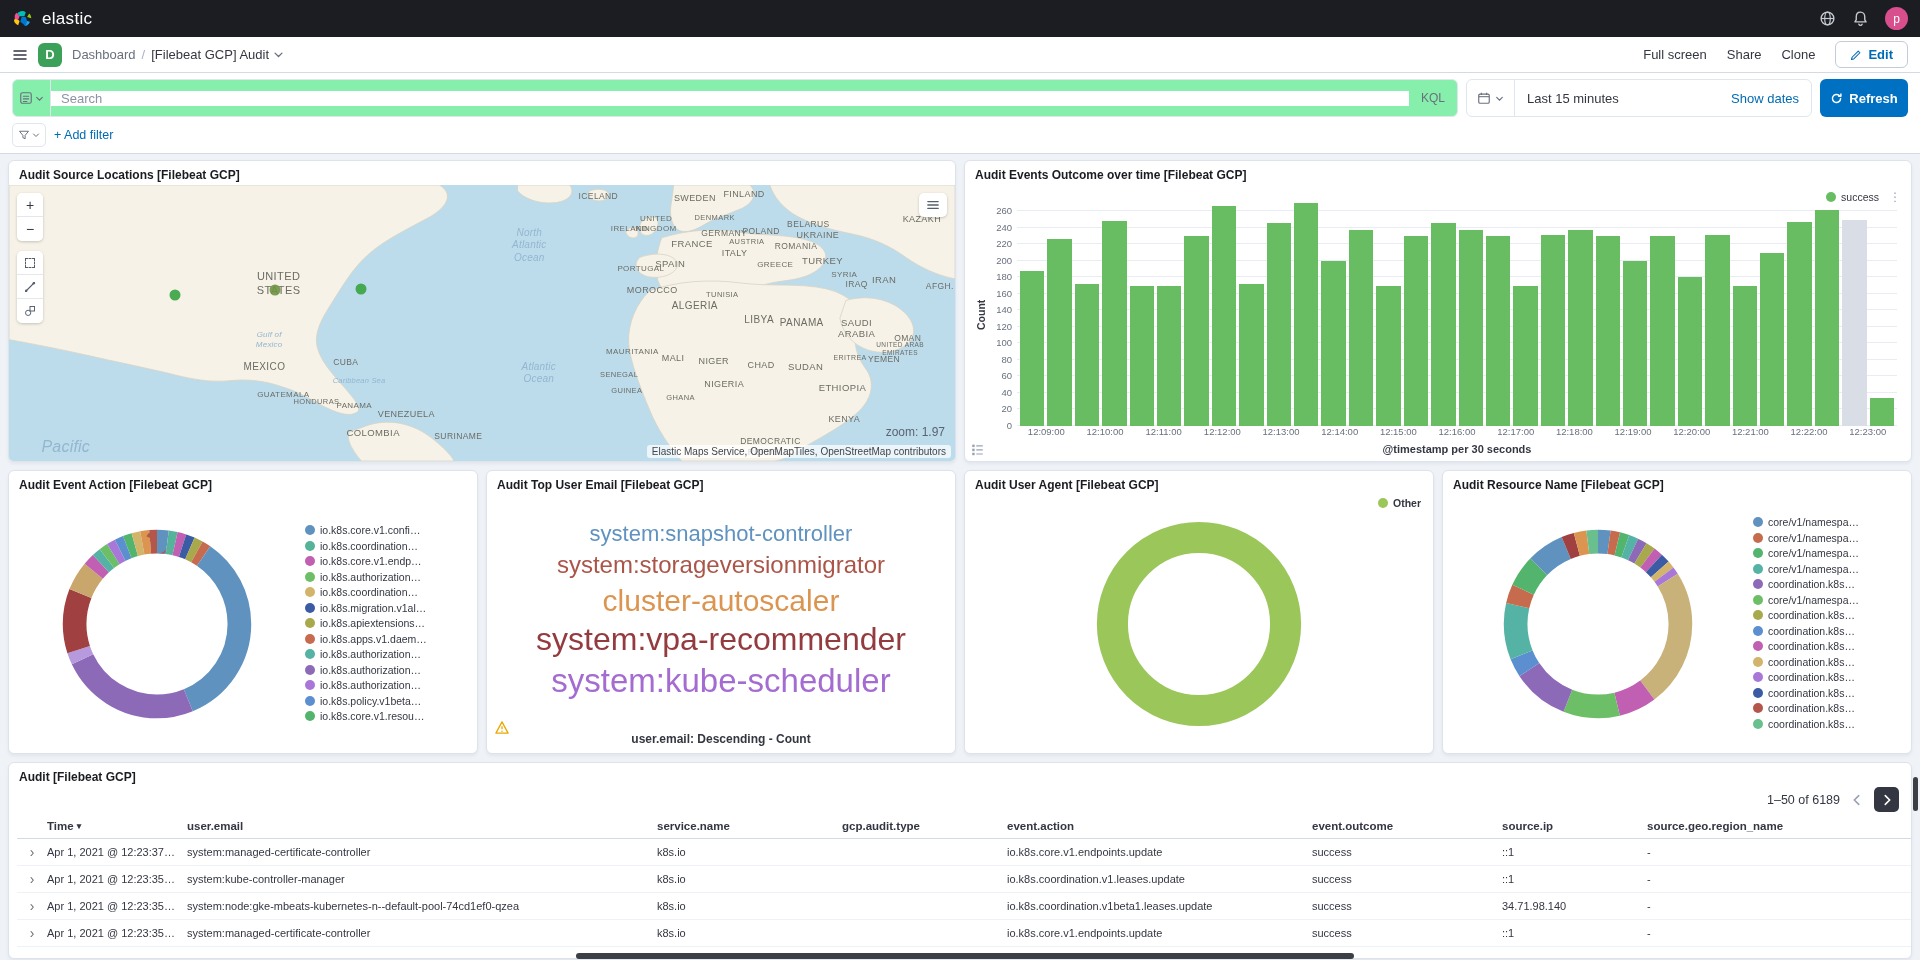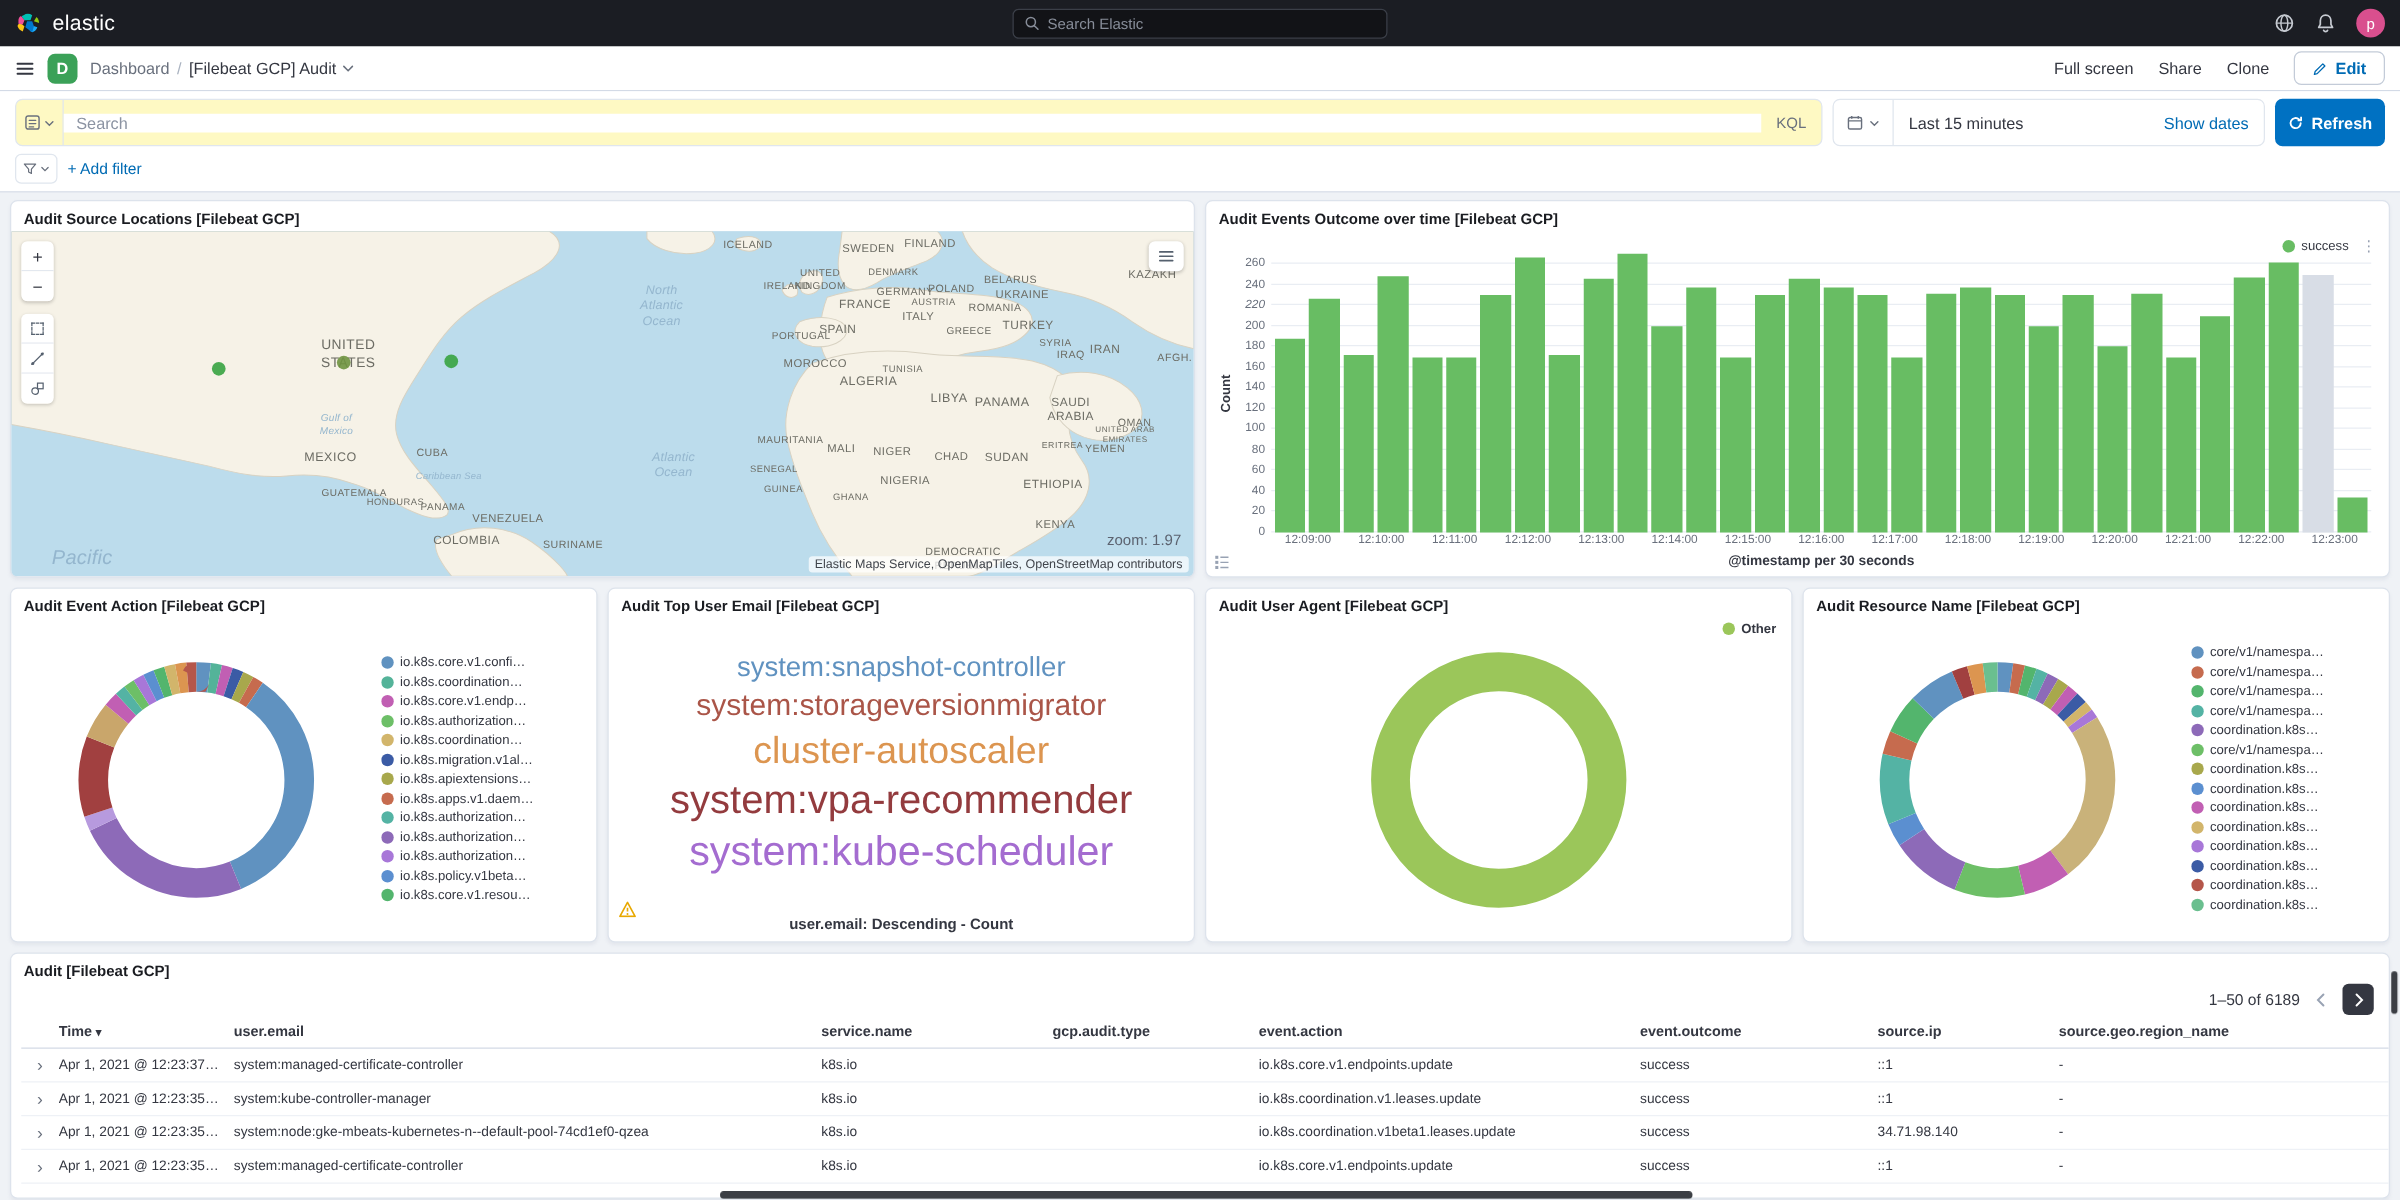--- a/index.html
+++ b/index.html
@@ -25,21 +25,21 @@
   .crumb-root { color:#69707d; }
   .crumb-sep { color:#a9b2c0; }
   .crumb-page { color:#343741; display:flex; align-items:center; gap:4px; }
   .nav-actions { margin-left:auto; display:flex; align-items:center; gap:20px; font-size:13px; color:#343741; }
   .nav-link { background:none; border:none; color:#343741; font-size:13px; }
   .edit-btn { display:flex; align-items:center; gap:6px; border:1px solid #c3cbd8; background:#fff; border-radius:6px; padding:5px 14px; color:#006bb4; font-weight:600; font-size:13px; }
 
   
   .query-section { background:#fff; border-bottom:1px solid #d3dae6; padding:6px 12px 6px; }
   .query-row1 { display:flex; align-items:stretch; gap:8px; height:38px; }
-  .query-input-group { flex:1; display:flex; align-items:center; border:1px solid #e0e6ee; border-radius:6px; background:#fef9c3; }
+  .query-input-group { flex:1; display:flex; align-items:center; border:1px solid #e0e6ee; border-radius:6px; background:#86efac; }
   .saved-query-btn { width:38px; height:100%; background:none; border:none; border-right:1px solid #e0e6ee; display:flex; align-items:center; justify-content:center; gap:2px; }
   .query-input-group input { flex:1; border:none; outline:none; font-size:13px; padding:0 10px; color:#343741; }
   .query-input-group input::placeholder { color:#8b93a2; }
   .kql-label { padding:0 12px; font-size:12px; color:#69707d; }
   .date-group { display:flex; align-items:center; border:1px solid #e0e6ee; border-radius:6px; background:#fff; width:346px; }
   .date-btn { height:100%; background:none; border:none; border-right:1px solid #e0e6ee; padding:0 10px; display:flex; align-items:center; gap:4px; }
   .time-range { flex:1; padding:0 12px; font-size:13px; color:#343741; }
   .show-dates { background:none; border:none; color:#006bb4; font-size:13px; padding:0 12px; white-space:nowrap; }
   .refresh-btn { width:88px; background:#0071c2; color:#fff; border:none; border-radius:6px; font-size:13px; font-weight:600; display:flex; align-items:center; justify-content:center; gap:6px; }
   .query-row2 { display:flex; align-items:center; gap:8px; padding-top:6px; height:30px; }
@@ -130,31 +130,20 @@
       <svg width="22" height="22" viewBox="0 0 32 32">
         <path fill="#FEC514" d="M3 19c1 3 3 5 6 6l2-6-5-4c-2 1-3 2-3 4z"></path>
         <path fill="#00BFB3" d="M10 6c3-2 7-2 10 0l-2 6h-7l-3-4c0-1 1-2 2-2z"></path>
         <path fill="#F04E98" d="M4 12c0-2 1-4 3-5l4 5-2 5-5-1c0-2 0-3 0-4z"></path>
         <path fill="#1BA9F5" d="M20 26c3-1 5-3 6-6l-6-2-3 4c0 2 1 3 3 4z"></path>
         <path fill="#93C90E" d="M22 13l6 2c0-3-1-5-3-7l-3 5z"></path>
         <path fill="#0077CC" d="M12 20l8 6 2-7-2-6h-6l-2 7z"></path>
       </svg>
     </span>
     <span class="brand">elastic</span>
-  </div>
-  <div class="global-search-wrap">
-    <div class="global-search">
-      <span style="display:flex;">
-        <svg width="13" height="13" viewBox="0 0 16 16">
-            <circle cx="7" cy="7" r="4.5" fill="none" stroke="#878d99" stroke-width="1.5"></circle>
-            <line x1="10.5" y1="10.5" x2="14" y2="14" stroke="#878d99" stroke-width="1.5" stroke-linecap="round"></line>
-          </svg>
-      </span>
-      <input placeholder="Search Elastic" style="">
-    </div>
   </div>
   <div class="top-icons">
     <button class="icon-btn">
       <svg width="17" height="17" viewBox="0 0 16 16">
           <circle cx="8" cy="8" r="6" fill="none" stroke="#c6cad1" stroke-width="1.3"></circle>
           <ellipse cx="8" cy="8" rx="2.6" ry="6" fill="none" stroke="#c6cad1" stroke-width="1.1"></ellipse>
           <line x1="2" y1="8" x2="14" y2="8" stroke="#c6cad1" stroke-width="1.1"></line>
         </svg>
     </button>
     <button class="icon-btn">
@@ -402,21 +391,21 @@
               <span class="y-tick" style="bottom: calc(7.40741% - 5px);">20</span>
               <span class="y-tick" style="bottom: calc(14.8148% - 5px);">40</span>
               <span class="y-tick" style="bottom: calc(22.2222% - 5px);">60</span>
               <span class="y-tick" style="bottom: calc(29.6296% - 5px);">80</span>
               <span class="y-tick" style="bottom: calc(37.037% - 5px); text-align: right;">100</span>
               <span class="y-tick" style="bottom: calc(44.4444% - 5px);">120</span>
               <span class="y-tick" style="bottom: calc(51.8519% - 5px);">140</span>
               <span class="y-tick" style="bottom: calc(59.2593% - 5px);">160</span>
               <span class="y-tick" style="bottom: calc(66.6667% - 5px);">180</span>
               <span class="y-tick" style="bottom: calc(74.0741% - 5px);">200</span>
-              <span class="y-tick" style="bottom: calc(81.4815% - 5px); font-style: italic;">220</span>
+              <span class="y-tick" style="bottom: calc(81.4815% - 5px);">220</span>
               <span class="y-tick" style="bottom: calc(88.8889% - 5px);">240</span>
               <span class="y-tick" style="bottom: calc(96.2963% - 5px);">260</span>
             </div>
           <div class="plot">
               <div class="gridline" style="bottom: 0%;"></div>
               <div class="gridline" style="bottom: 7.40741%;"></div>
               <div class="gridline" style="bottom: 14.8148%;"></div>
               <div class="gridline" style="bottom: 22.2222%;"></div>
               <div class="gridline" style="bottom: 29.6296%;"></div>
               <div class="gridline" style="bottom: 37.037%;"></div>

